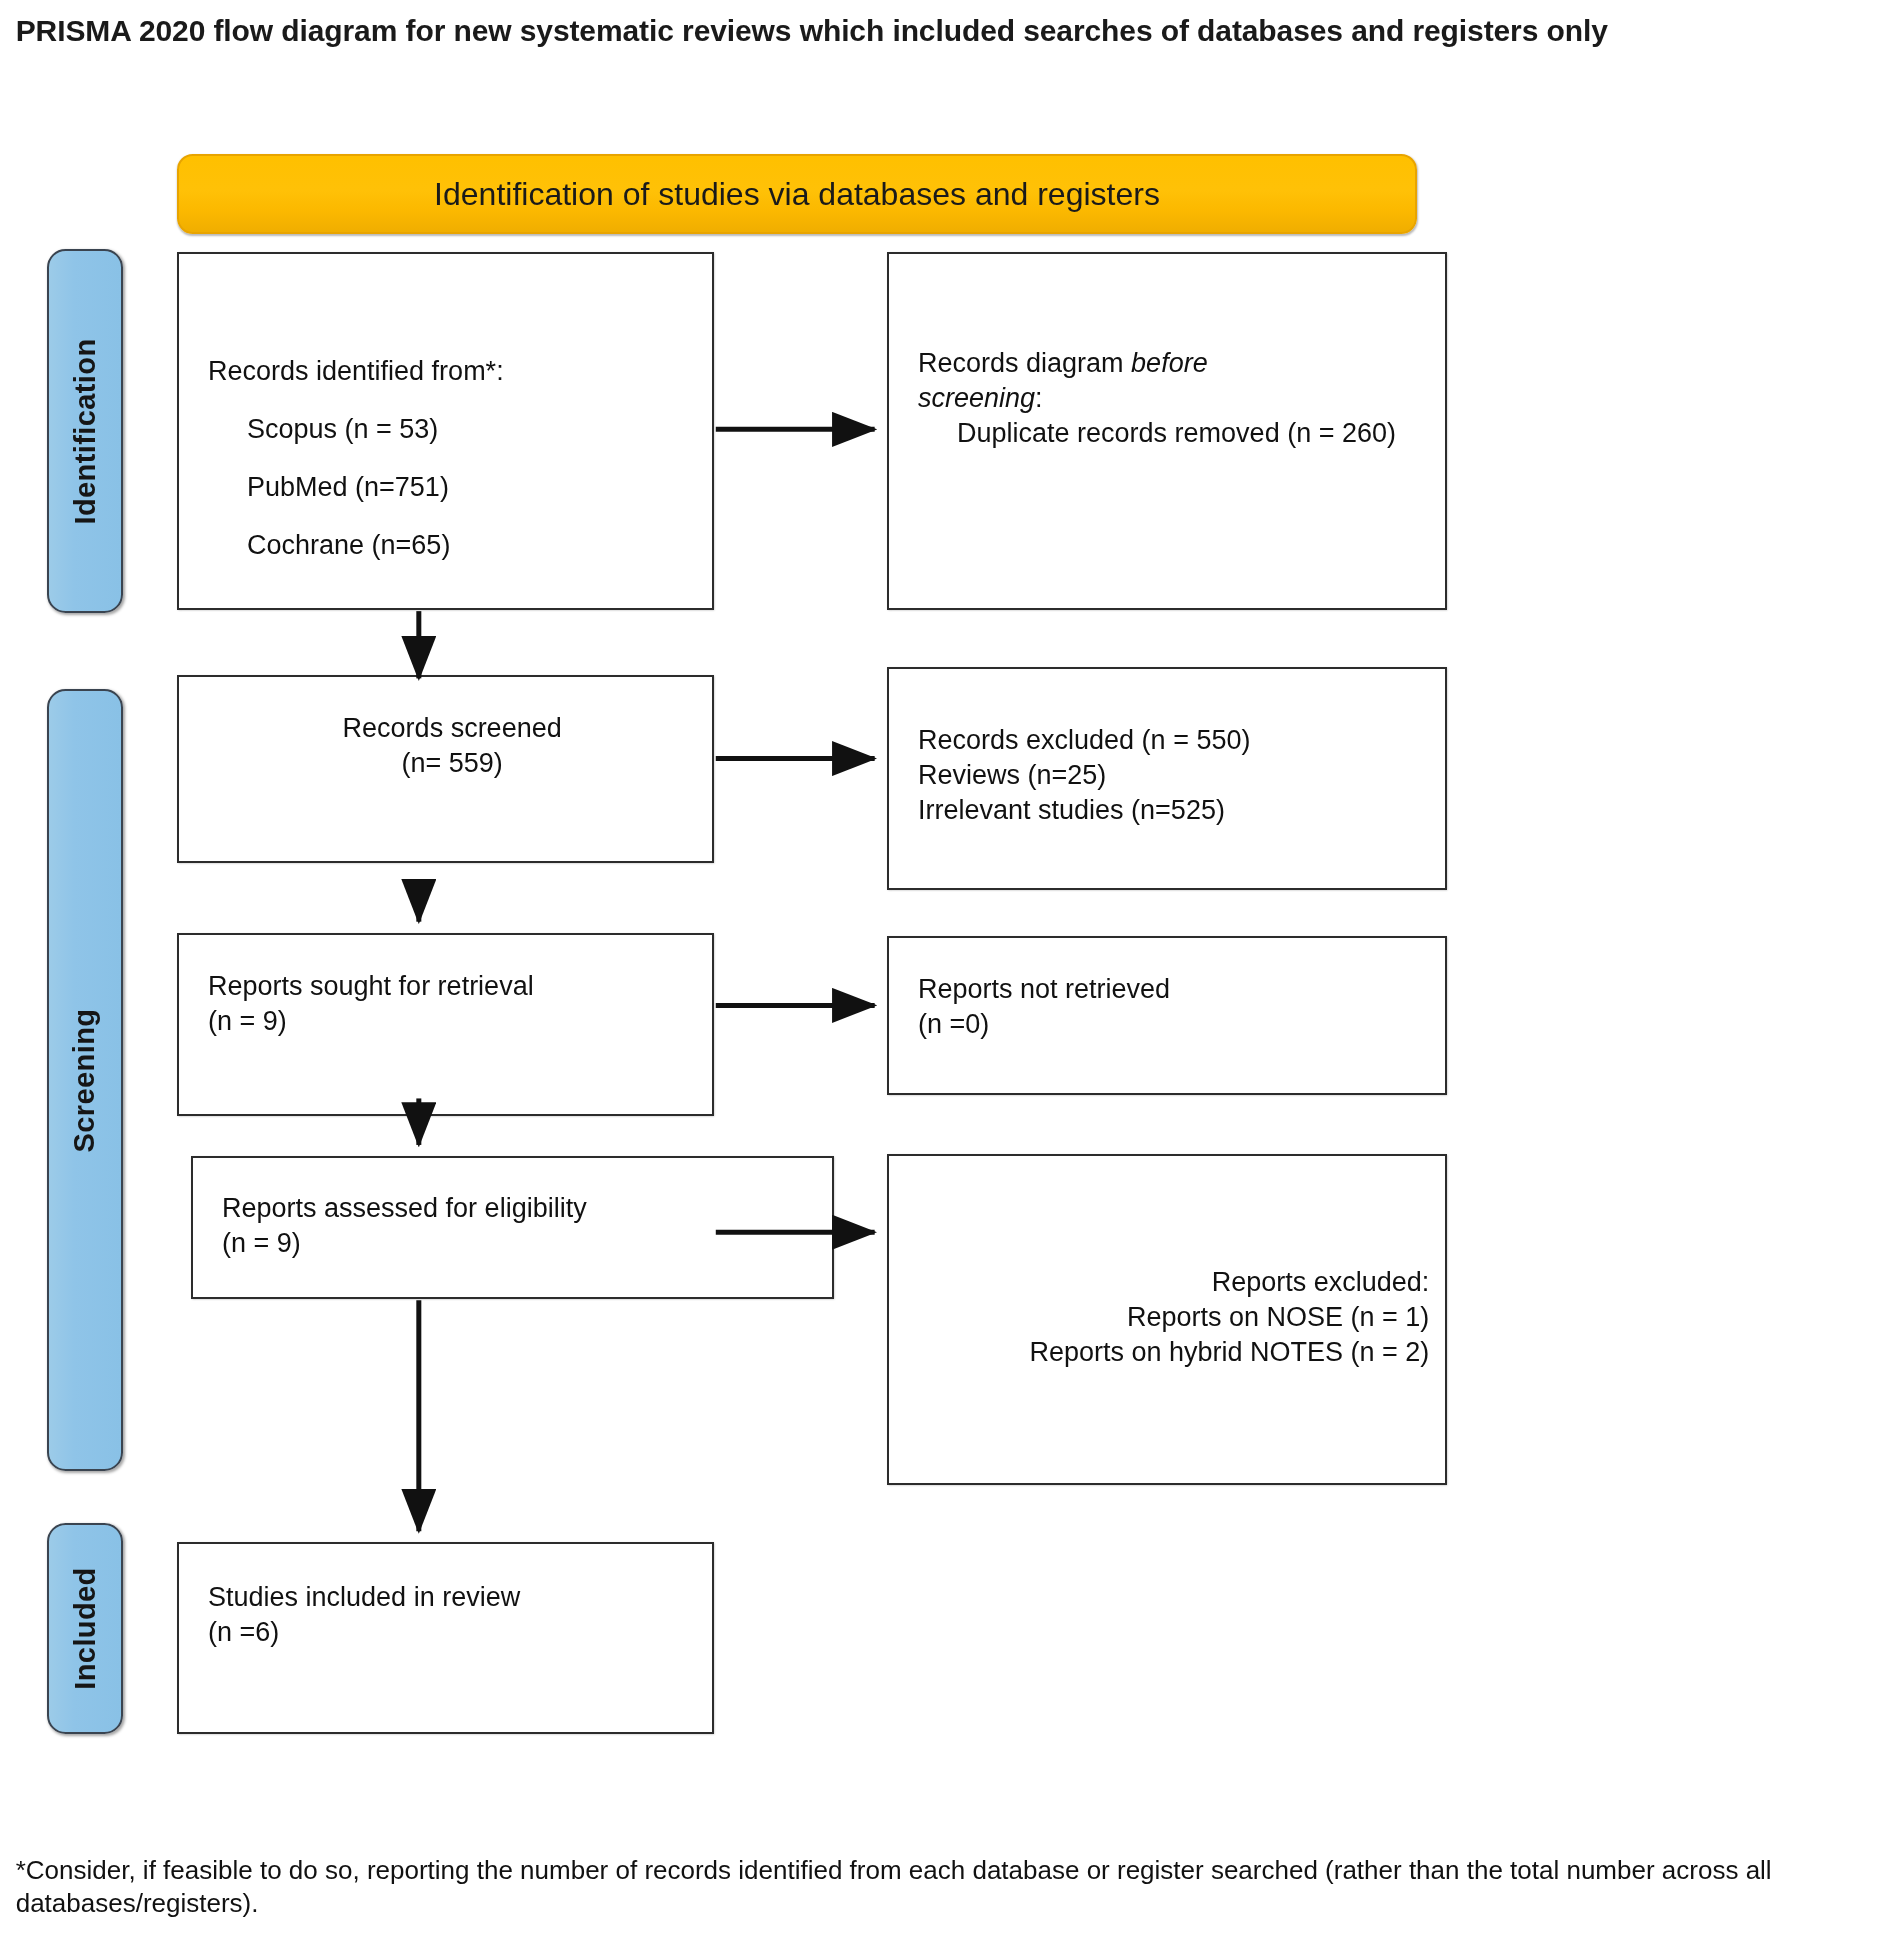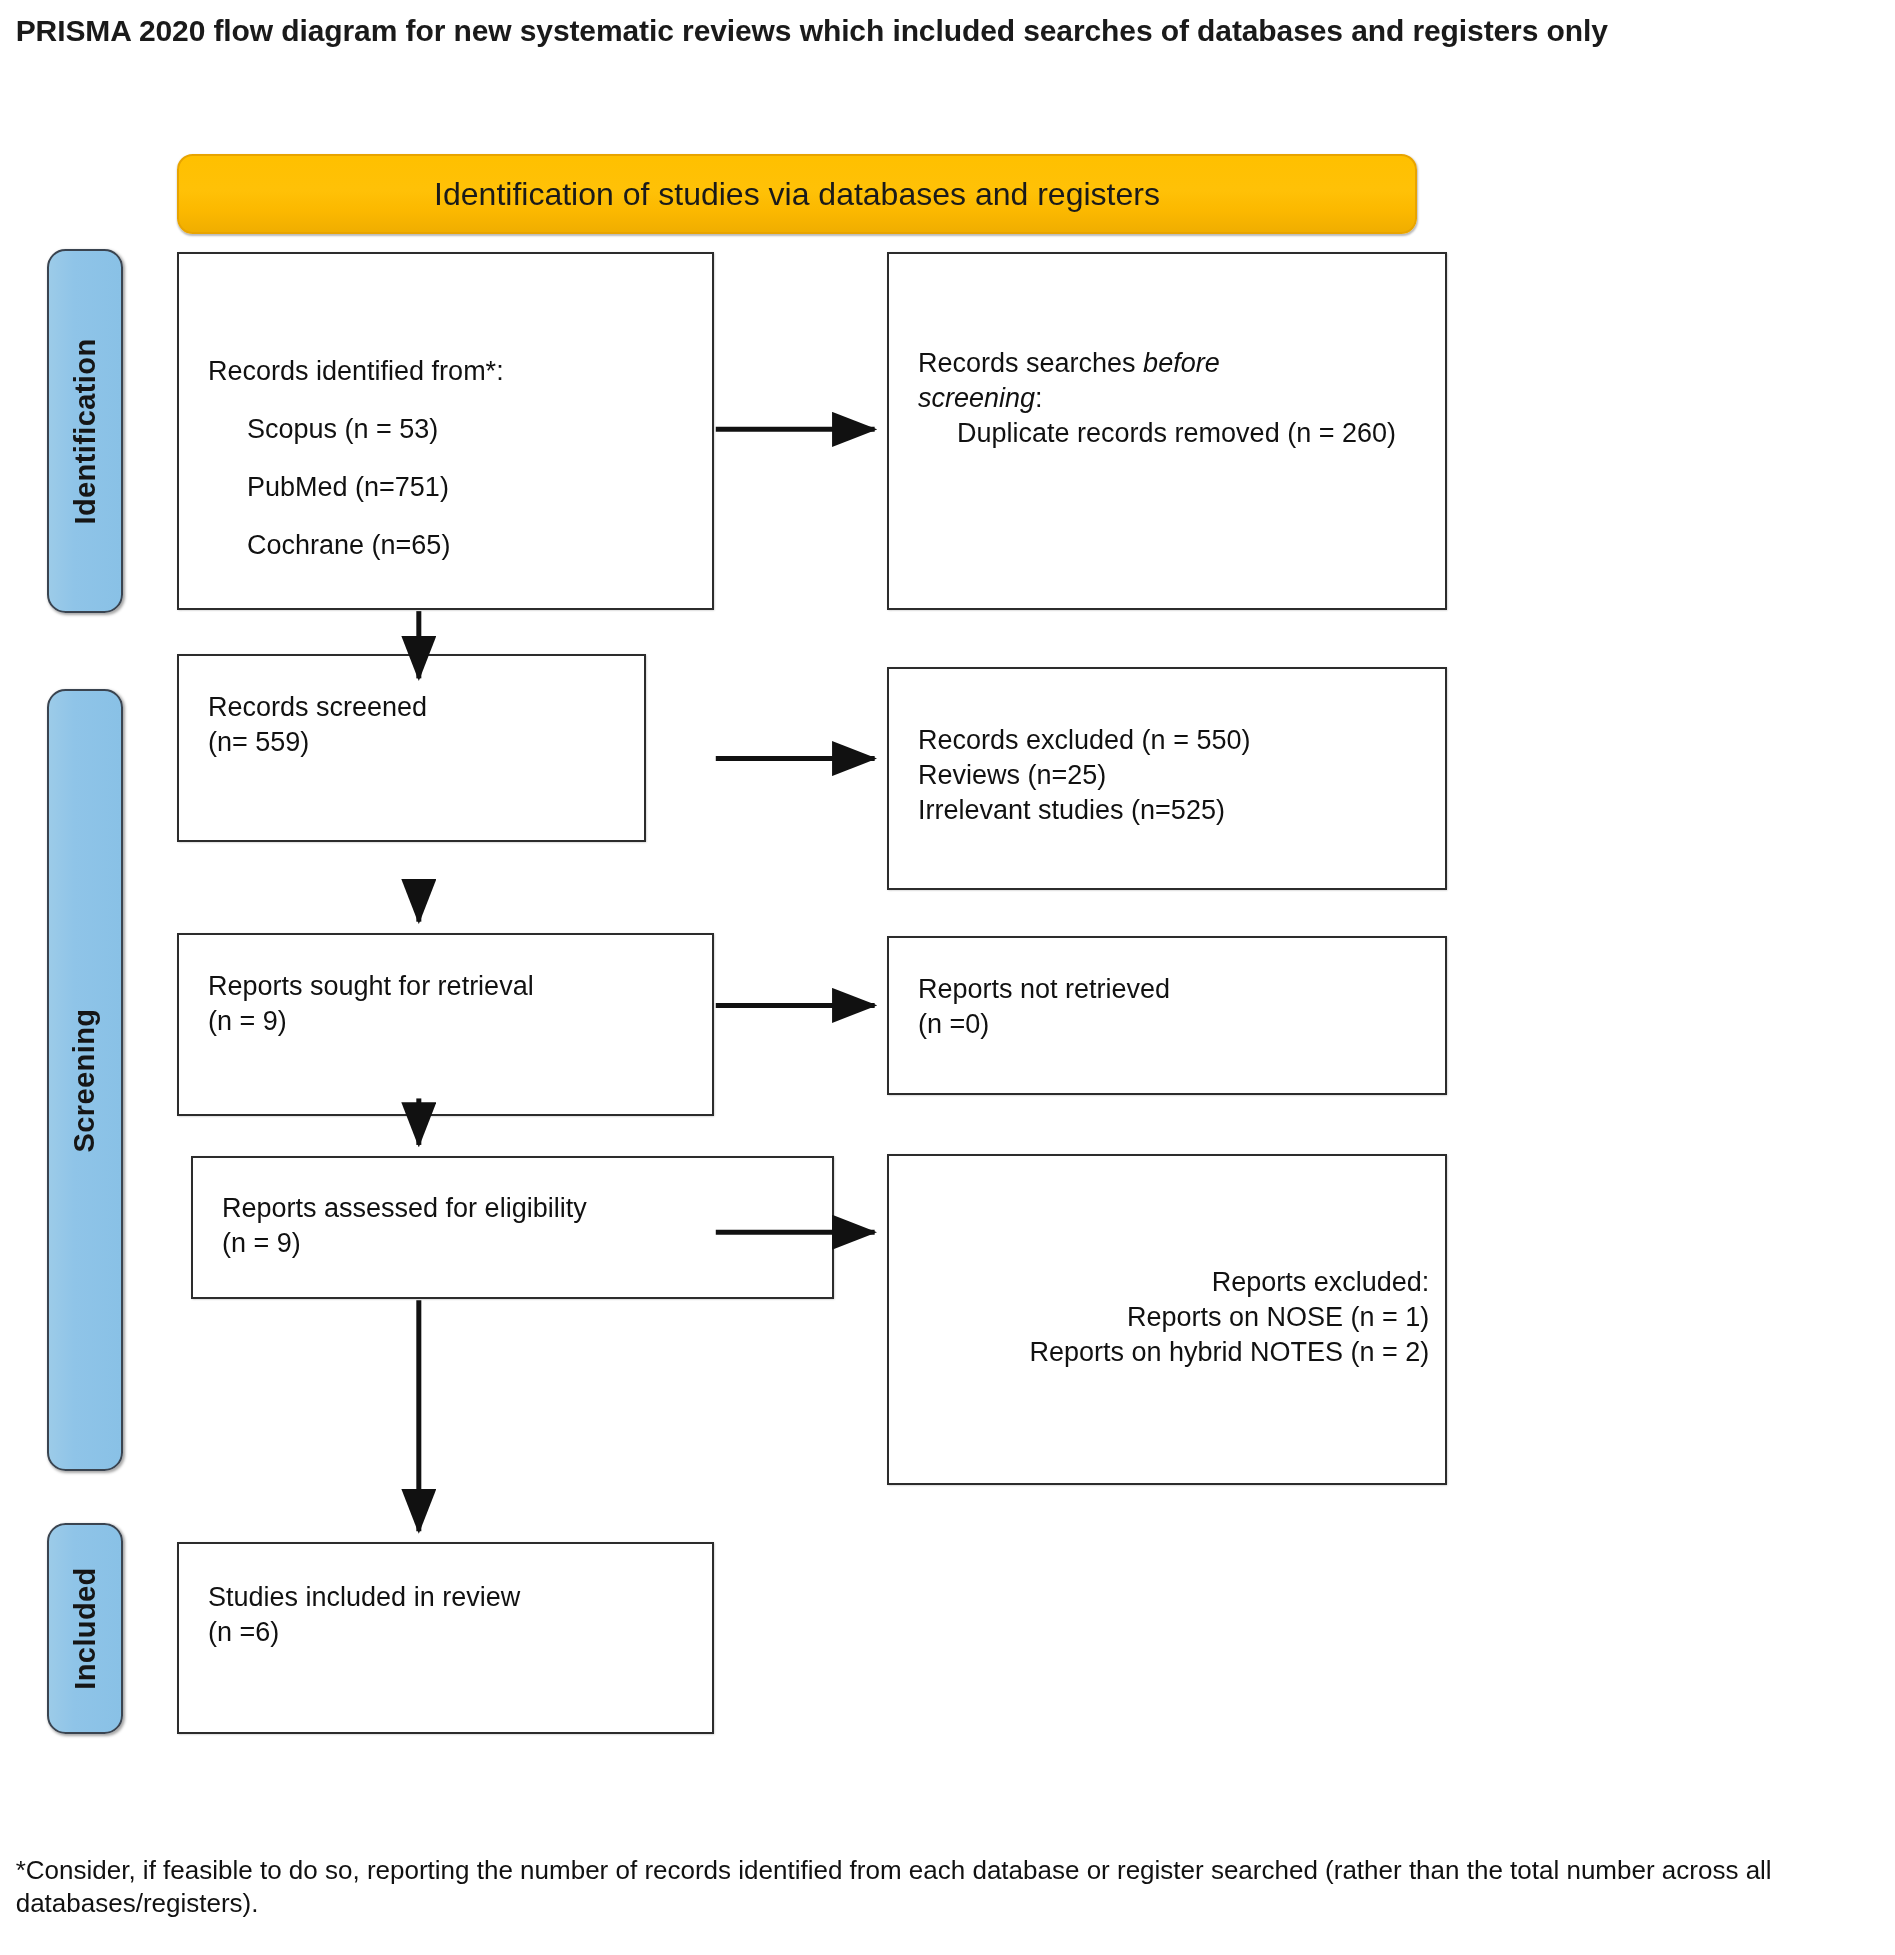--- a/index.html
+++ b/index.html
@@ -96,21 +96,21 @@
     color: #111111;
   }
   .flow-box-body .ln { display: block; white-space: pre-wrap; }
   .flow-box-body .ln.indent { padding-left: 39px; text-indent: 0px; margin-top: 23px; }
   .flow-box-body .ln.hang   { padding-left: 39px; }
   .flow-box-body em { font-style: italic; }
 
   
   #box-identified      { left: 177px;  top: 252px;  width: 537px;  height: 358px; }
   #box-removed         { left: 887px; top: 252px;  width: 560px;  height: 358px; }
-  #box-screened        { left: 177px;  top: 654px;  width: 469px;  height: 188px; }
+  #box-screened        { left: 177px;  top: 675px;  width: 537px;  height: 188px; text-align: center; }
   #box-records-excl    { left: 887px; top: 667px;  width: 560px;  height: 223px; }
   #box-sought          { left: 177px;  top: 933px; width: 537px;  height: 183px; }
   #box-not-retrieved   { left: 887px; top: 936px; width: 560px;  height: 159px; }
   #box-eligibility     { left: 191px;  top: 1156px; width: 643px;  height: 143px; }
   #box-reports-excl    { left: 887px; top: 1154px; width: 560px;  height: 331px; }
   #box-included        { left: 177px;  top: 1542px; width: 537px;  height: 192px; }
 
   
   #box-identified    .flow-box-body { top: 100px; }
   #box-removed       .flow-box-body { top: 92px; }
@@ -168,21 +168,21 @@
     <div class="flow-box-body">
       <span class="ln">Records identified from*:</span>
       <span class="ln indent">Scopus (n = 53)</span>
       <span class="ln indent">PubMed (n=751)</span>
       <span class="ln indent">Cochrane (n=65)</span>
     </div>
   </div>
 
   <div class="flow-box" id="box-removed">
     <div class="flow-box-body">
-      <span class="ln"><span>Records searches </span><em>before</em></span>
+      <span class="ln"><span>Records diagram </span><em>before</em></span>
       <span class="ln"><em>screening</em><span>:</span></span>
       <span class="ln hang">Duplicate records removed (n = 260)</span>
     </div>
   </div>
 
   <div class="flow-box" id="box-screened">
     <div class="flow-box-body">
       <span class="ln">Records screened</span>
       <span class="ln">(n= 559)</span>
     </div>

